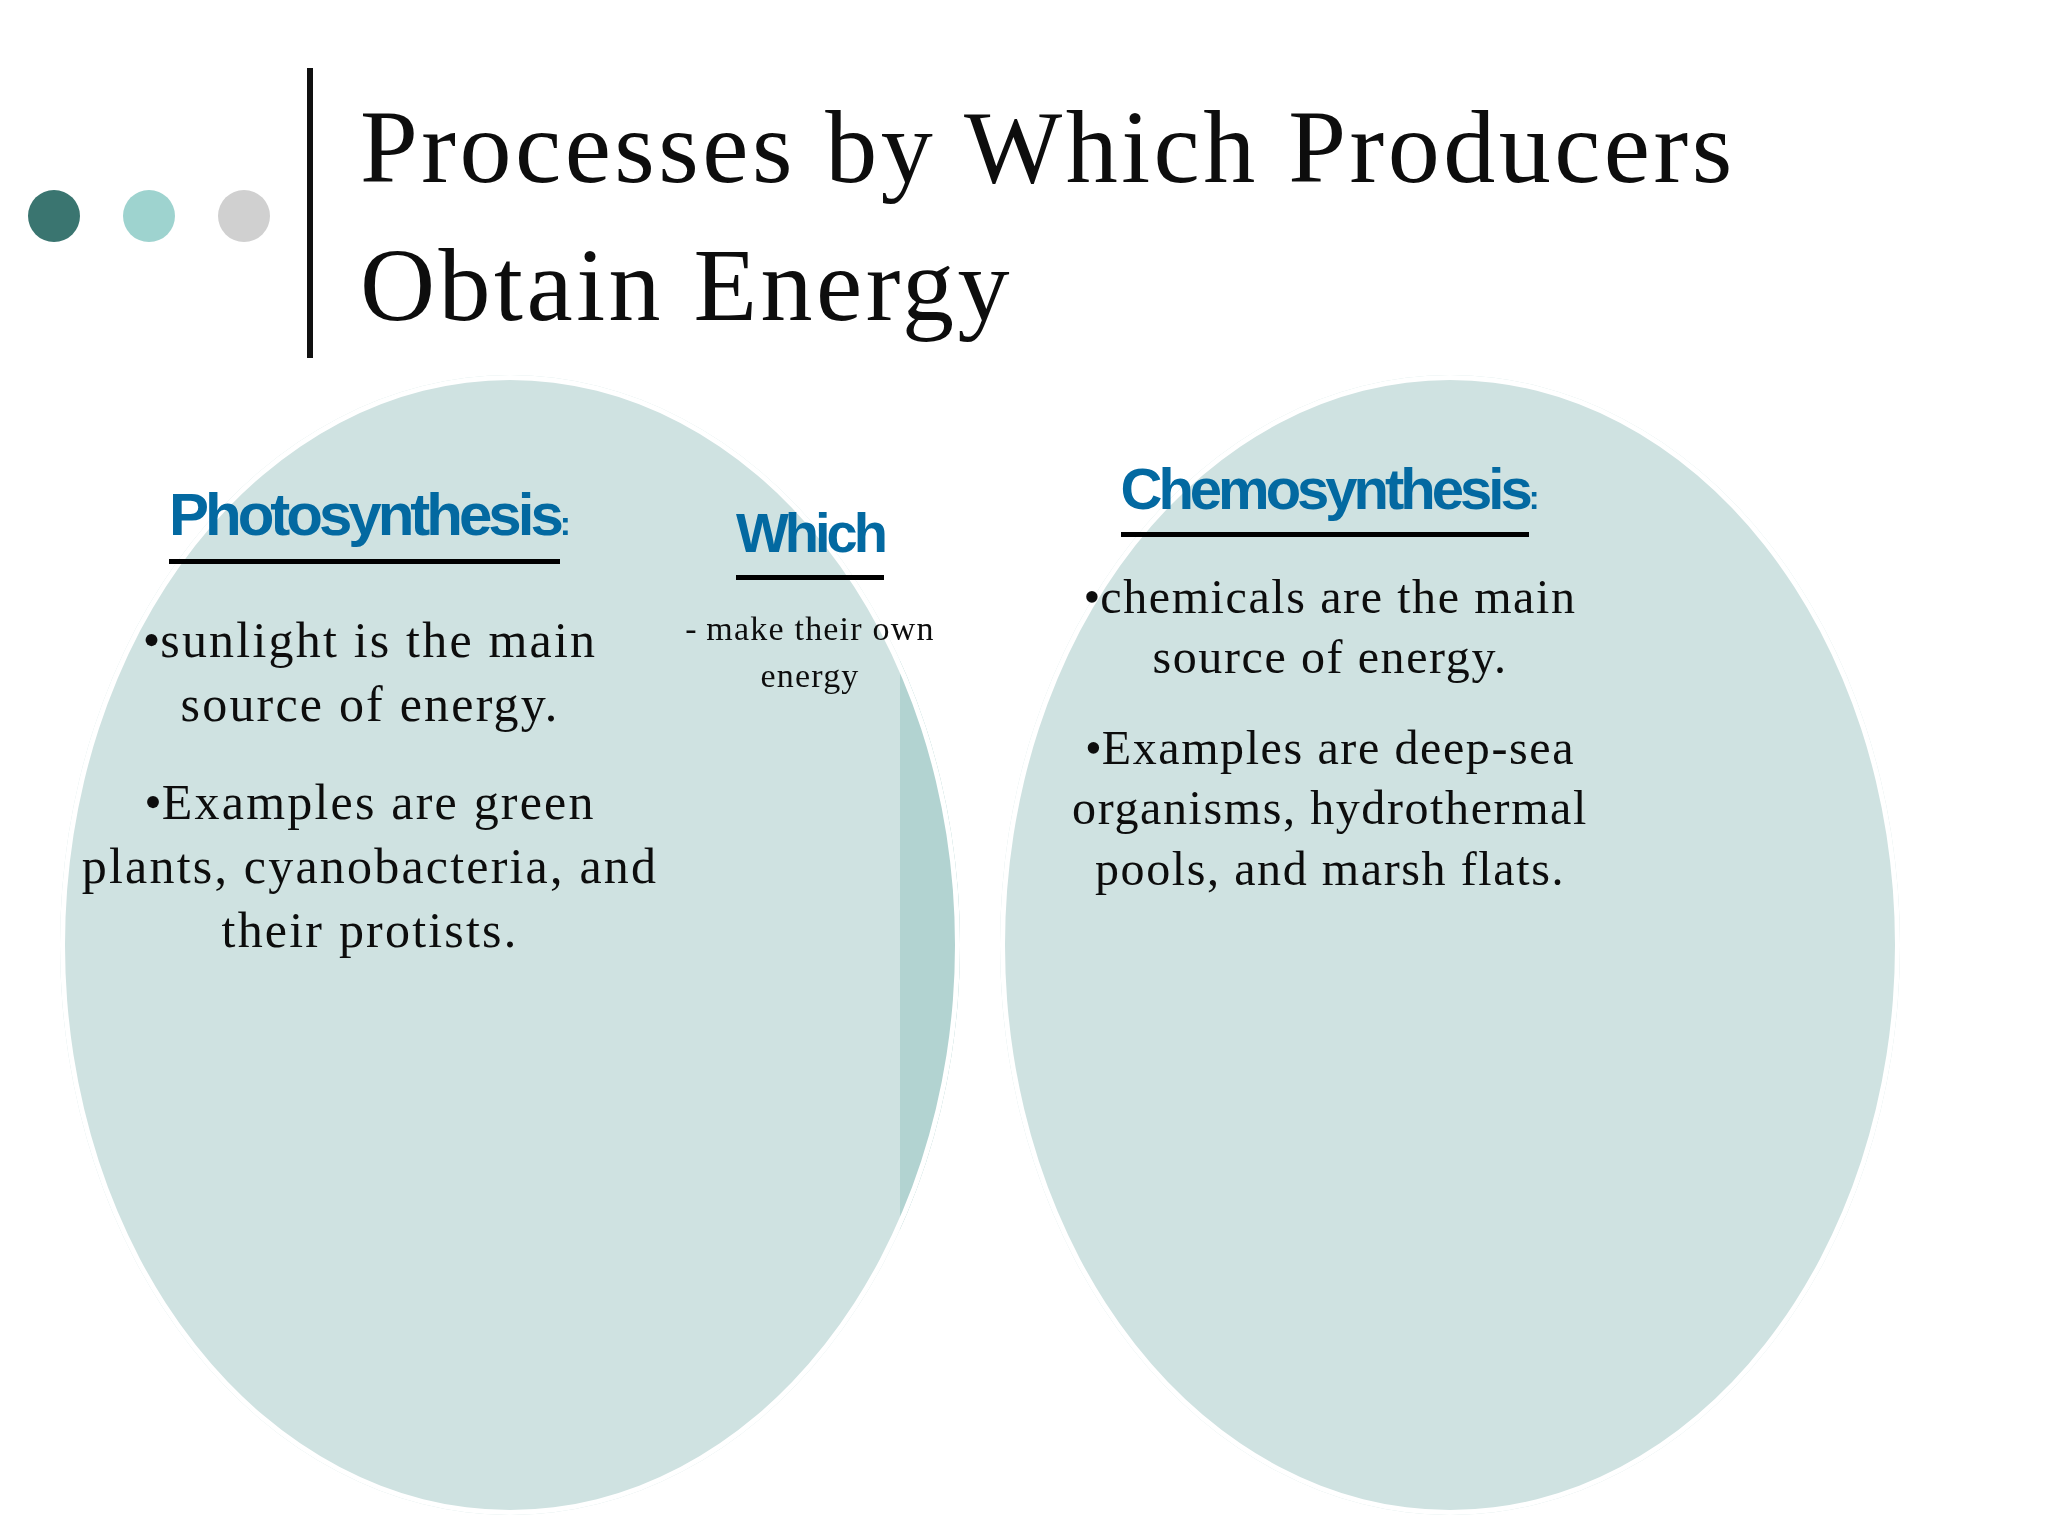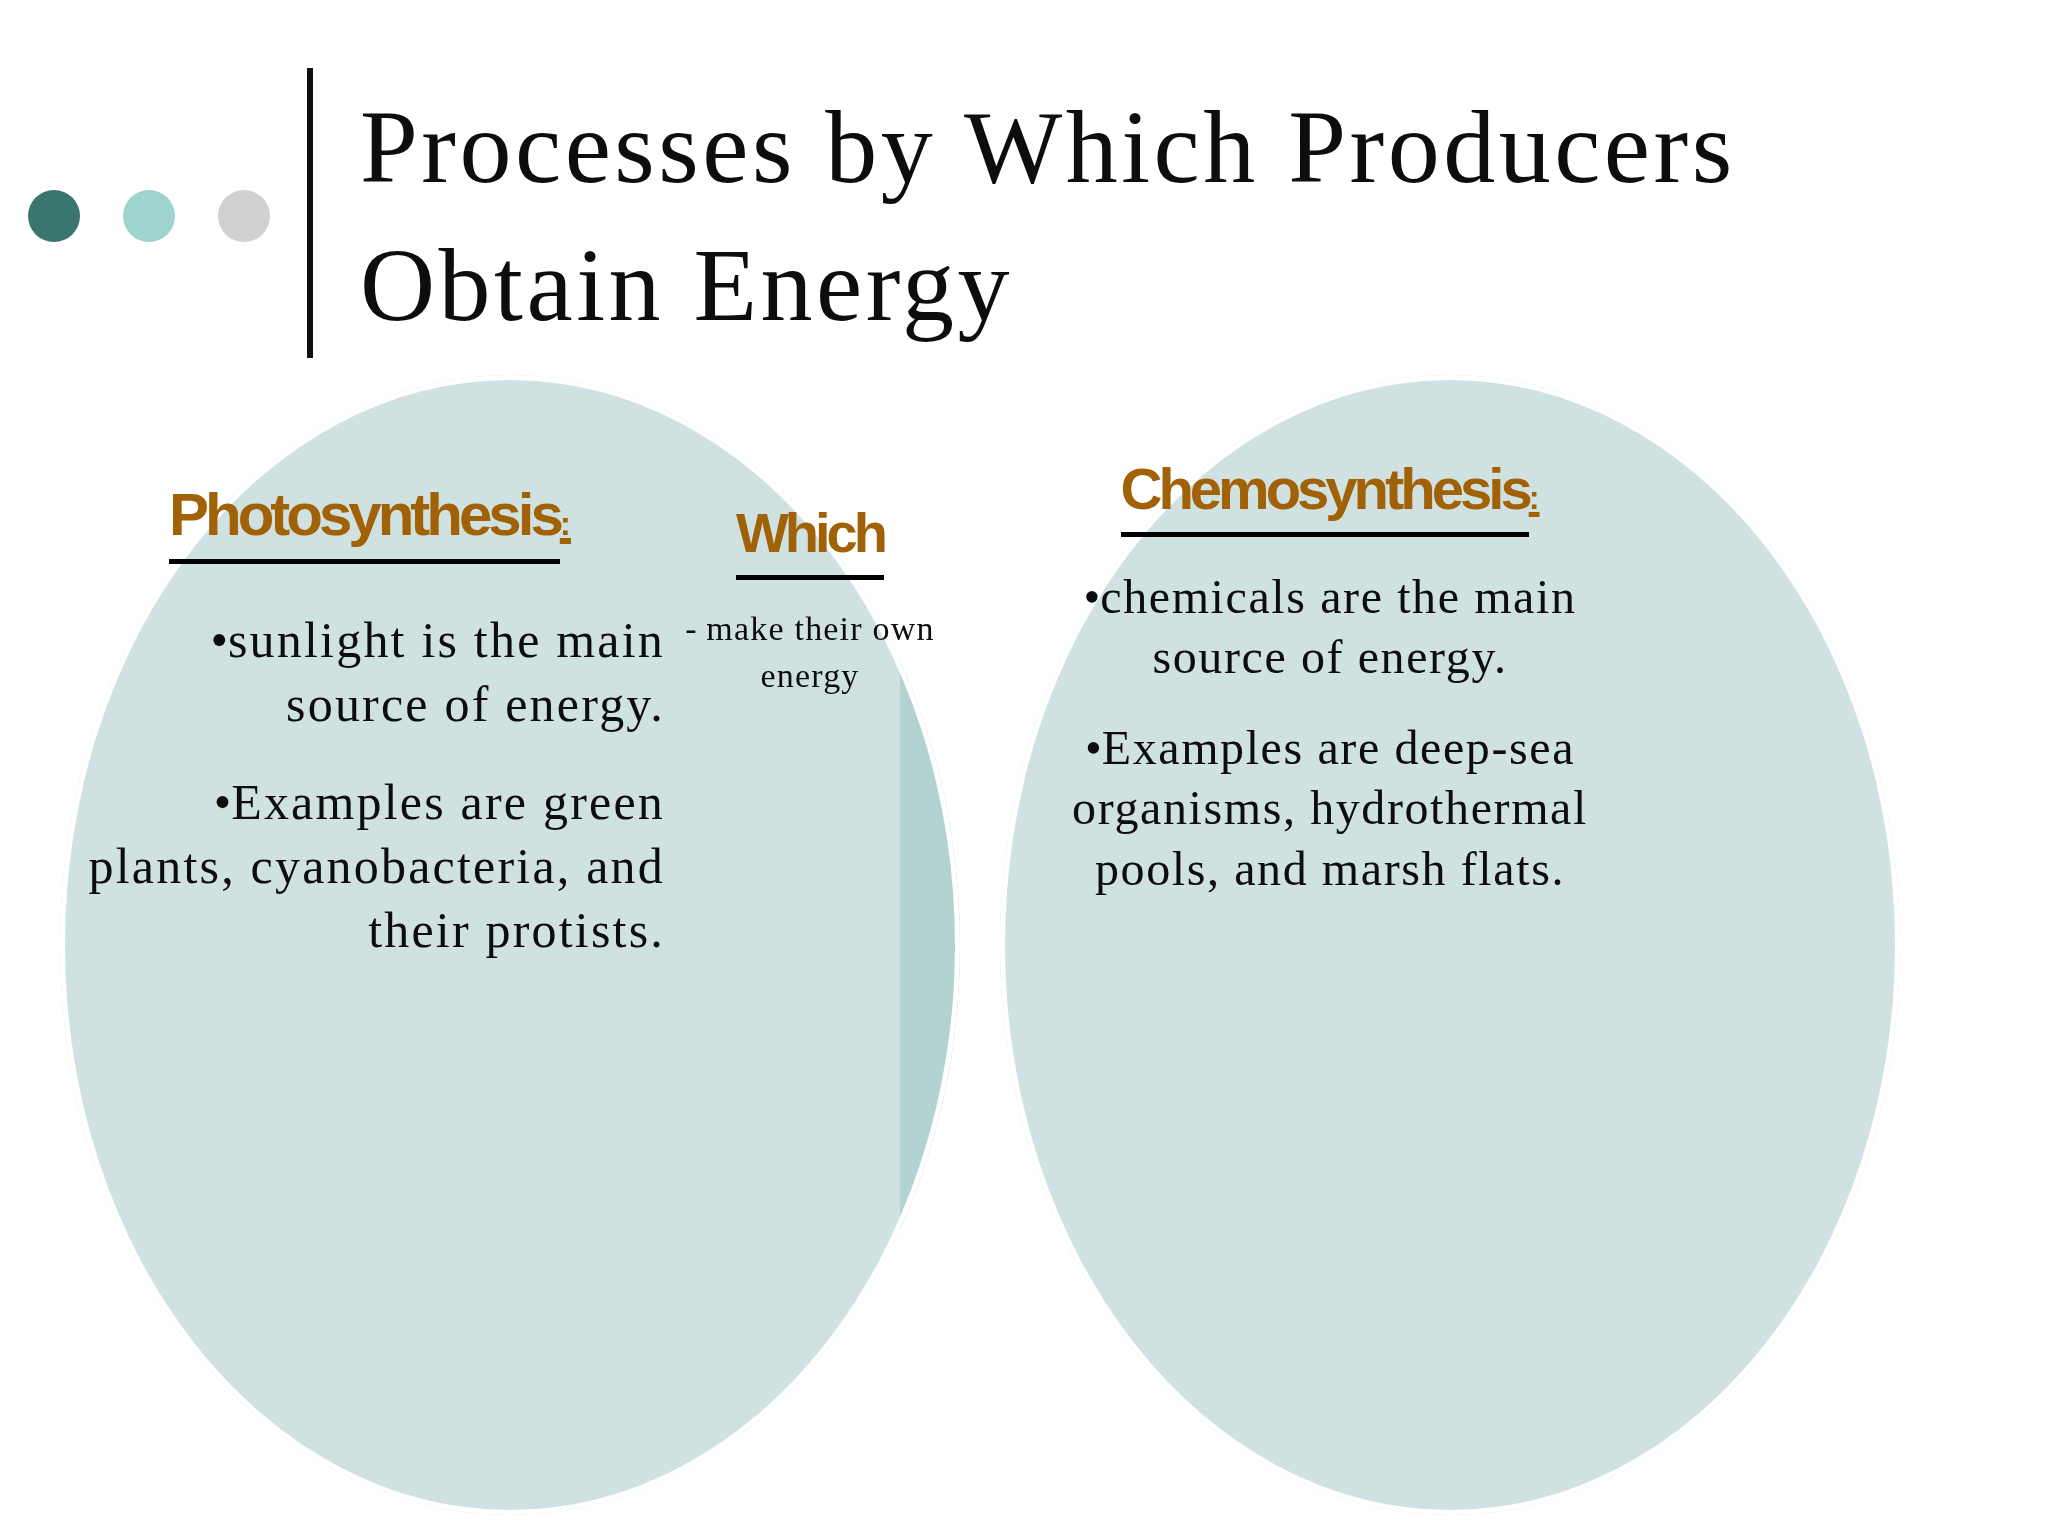--- a/index.html
+++ b/index.html
@@ -123,25 +123,24 @@
   
   .panel {
     position: absolute;
     text-align: center;
     color: #0d0d0d;
   }
   .panel-heading {
     font-family: "Liberation Sans", "DejaVu Sans", sans-serif;
     font-weight: 700;
     letter-spacing: -4px;
-    color: #a16207;
+    color: #0369a1;
     display: inline-block;
     position: relative;
     white-space: nowrap;
-    text-decoration: underline;
   }
   .panel-heading .hd-main {
     border-bottom: 5px solid #000;
     padding-bottom: 10px;
     display: inline-block;
   }
   .panel-heading .hd-colon {
     font-size: 0.56em;
     letter-spacing: 0;
     vertical-align: baseline;
@@ -159,21 +158,21 @@
     letter-spacing: 0;
   }
 
   
   #panel-left {
     left: 75px;
     top: 130px;
     width: 590px;
   }
   #panel-left .panel-heading { font-size: 60px; margin-bottom: 44px; }
-  #panel-left .bullets { font-size: 50px; line-height: 1.28; letter-spacing: 2.2px; text-align: right; }
+  #panel-left .bullets { font-size: 50px; line-height: 1.28; letter-spacing: 2.2px; }
   #panel-left .bullet { margin-bottom: 34px; }
 
   
   #panel-center {
     left: 660px;
     top: 150px;
     width: 300px;
   }
   #panel-center .panel-heading { font-size: 56px; margin-bottom: 26px; }
   #panel-center .bullets { font-size: 34px; line-height: 1.38; letter-spacing: 1.2px; }

